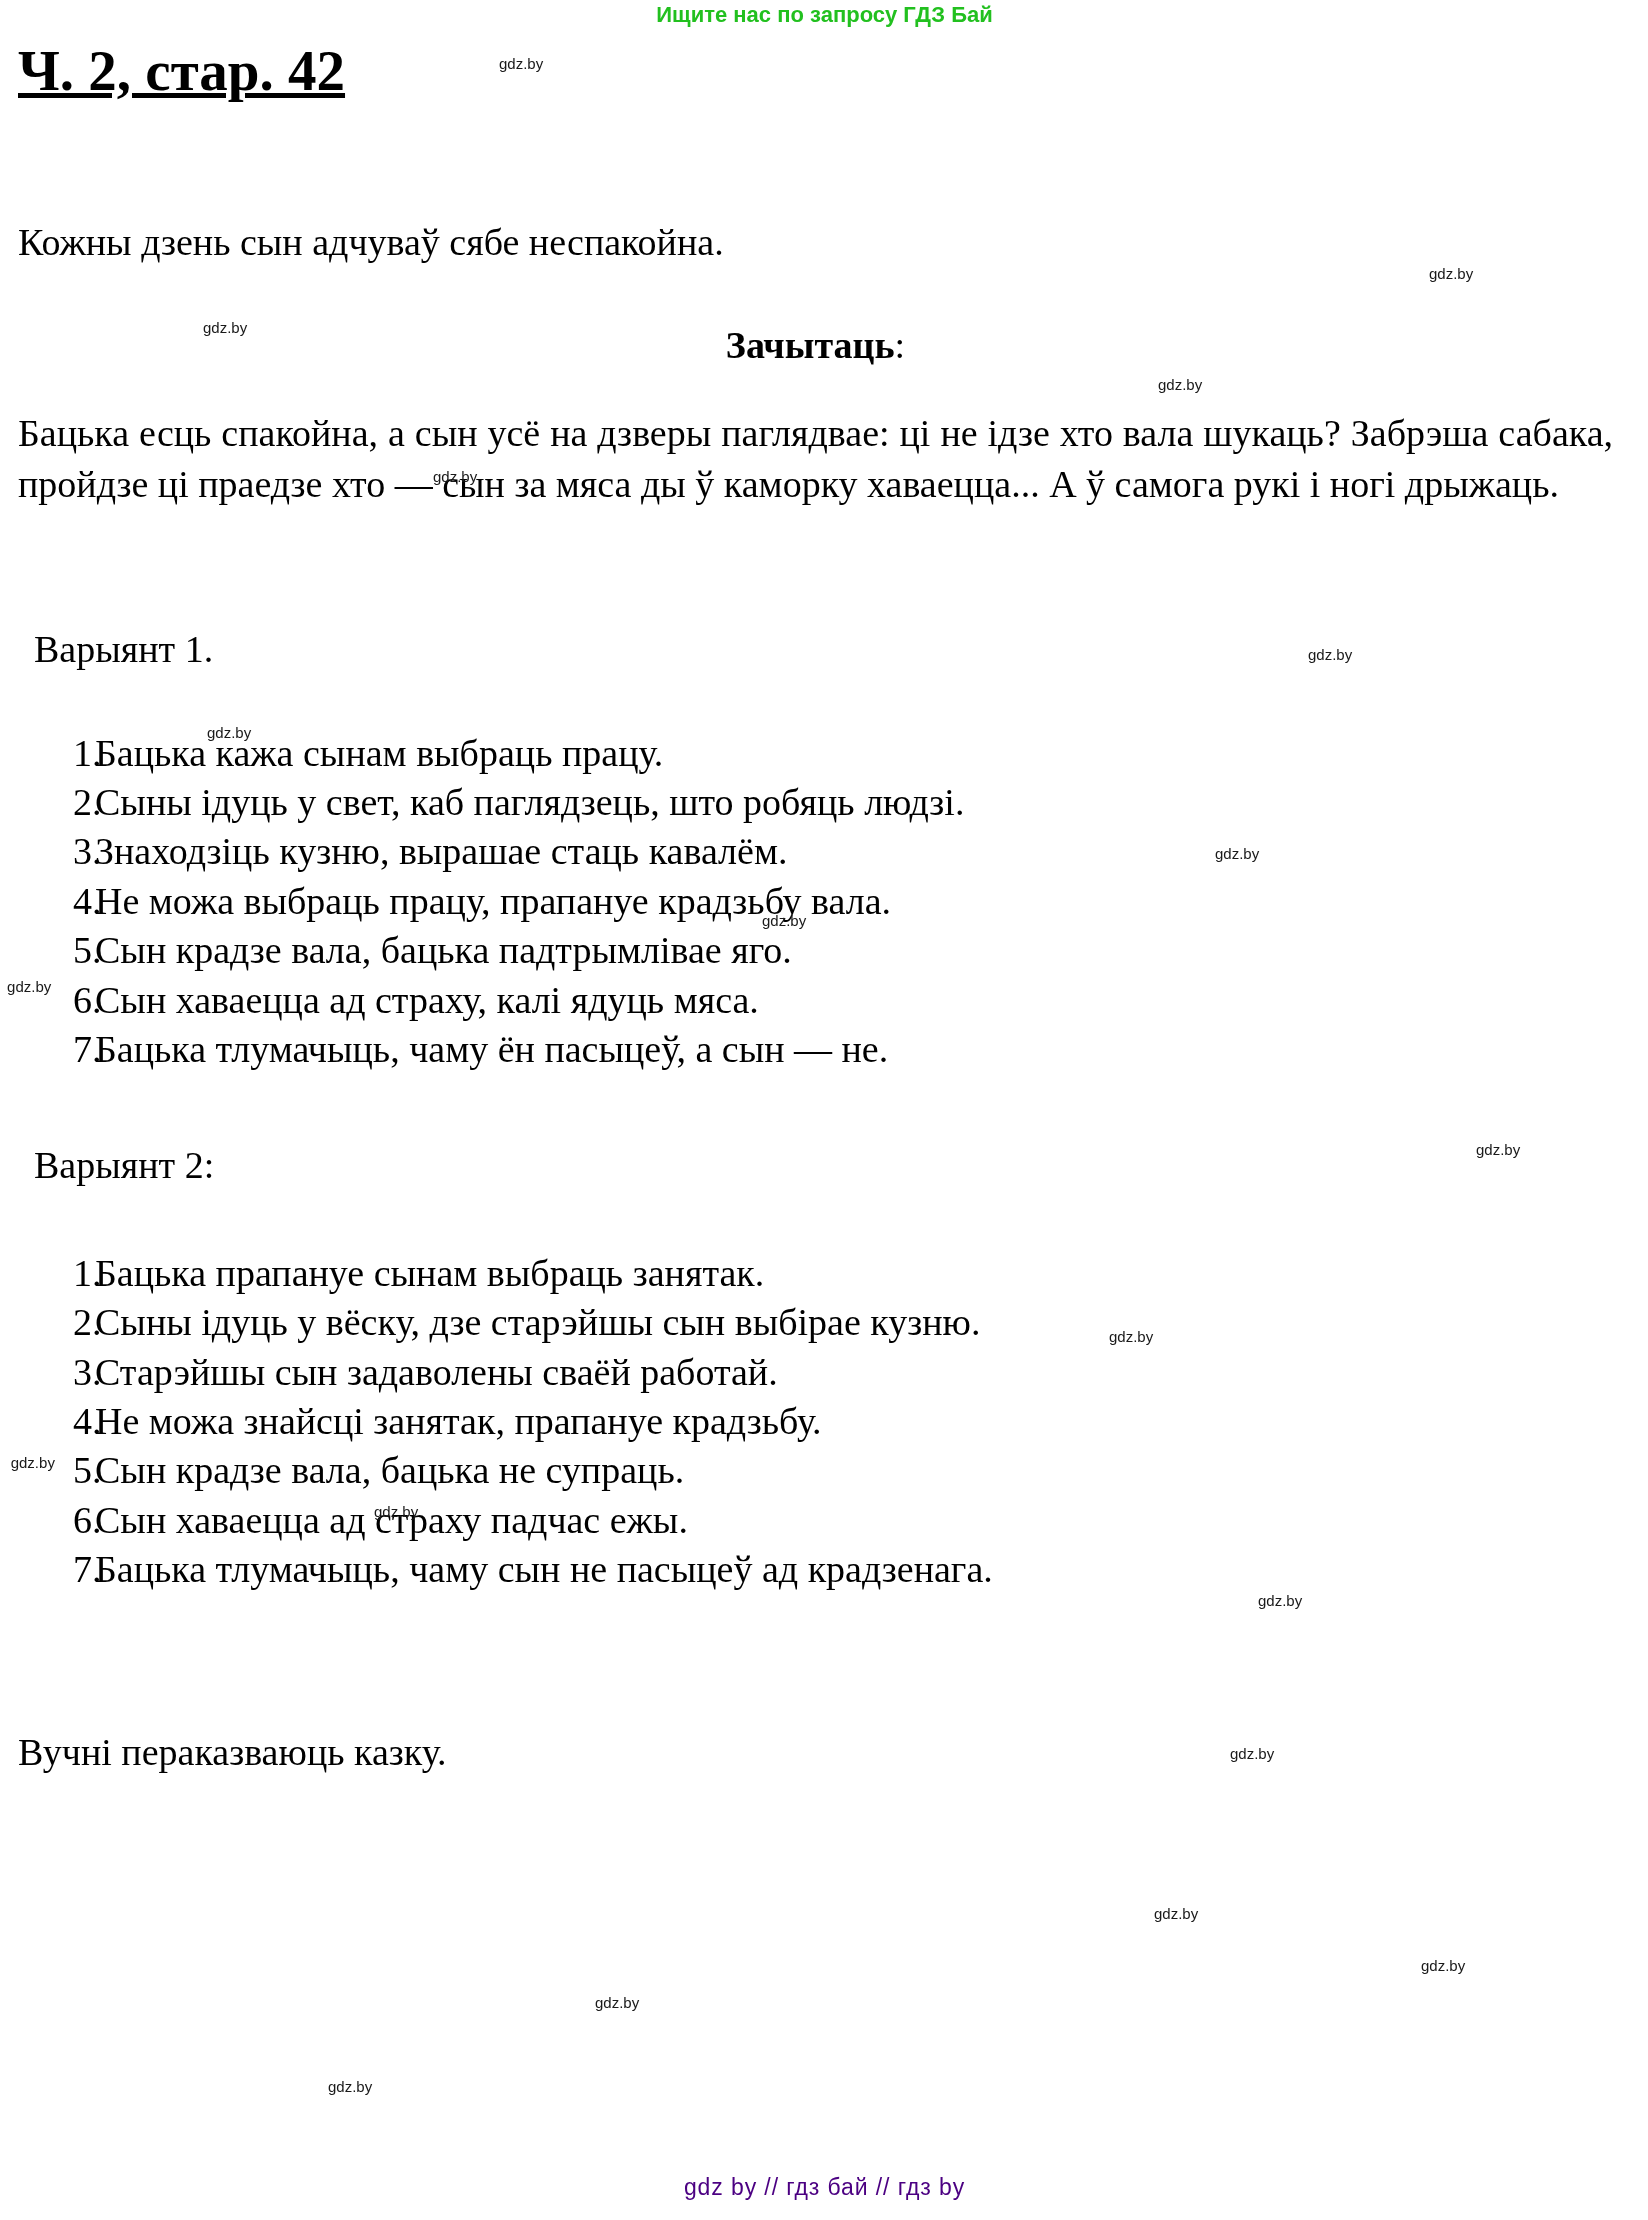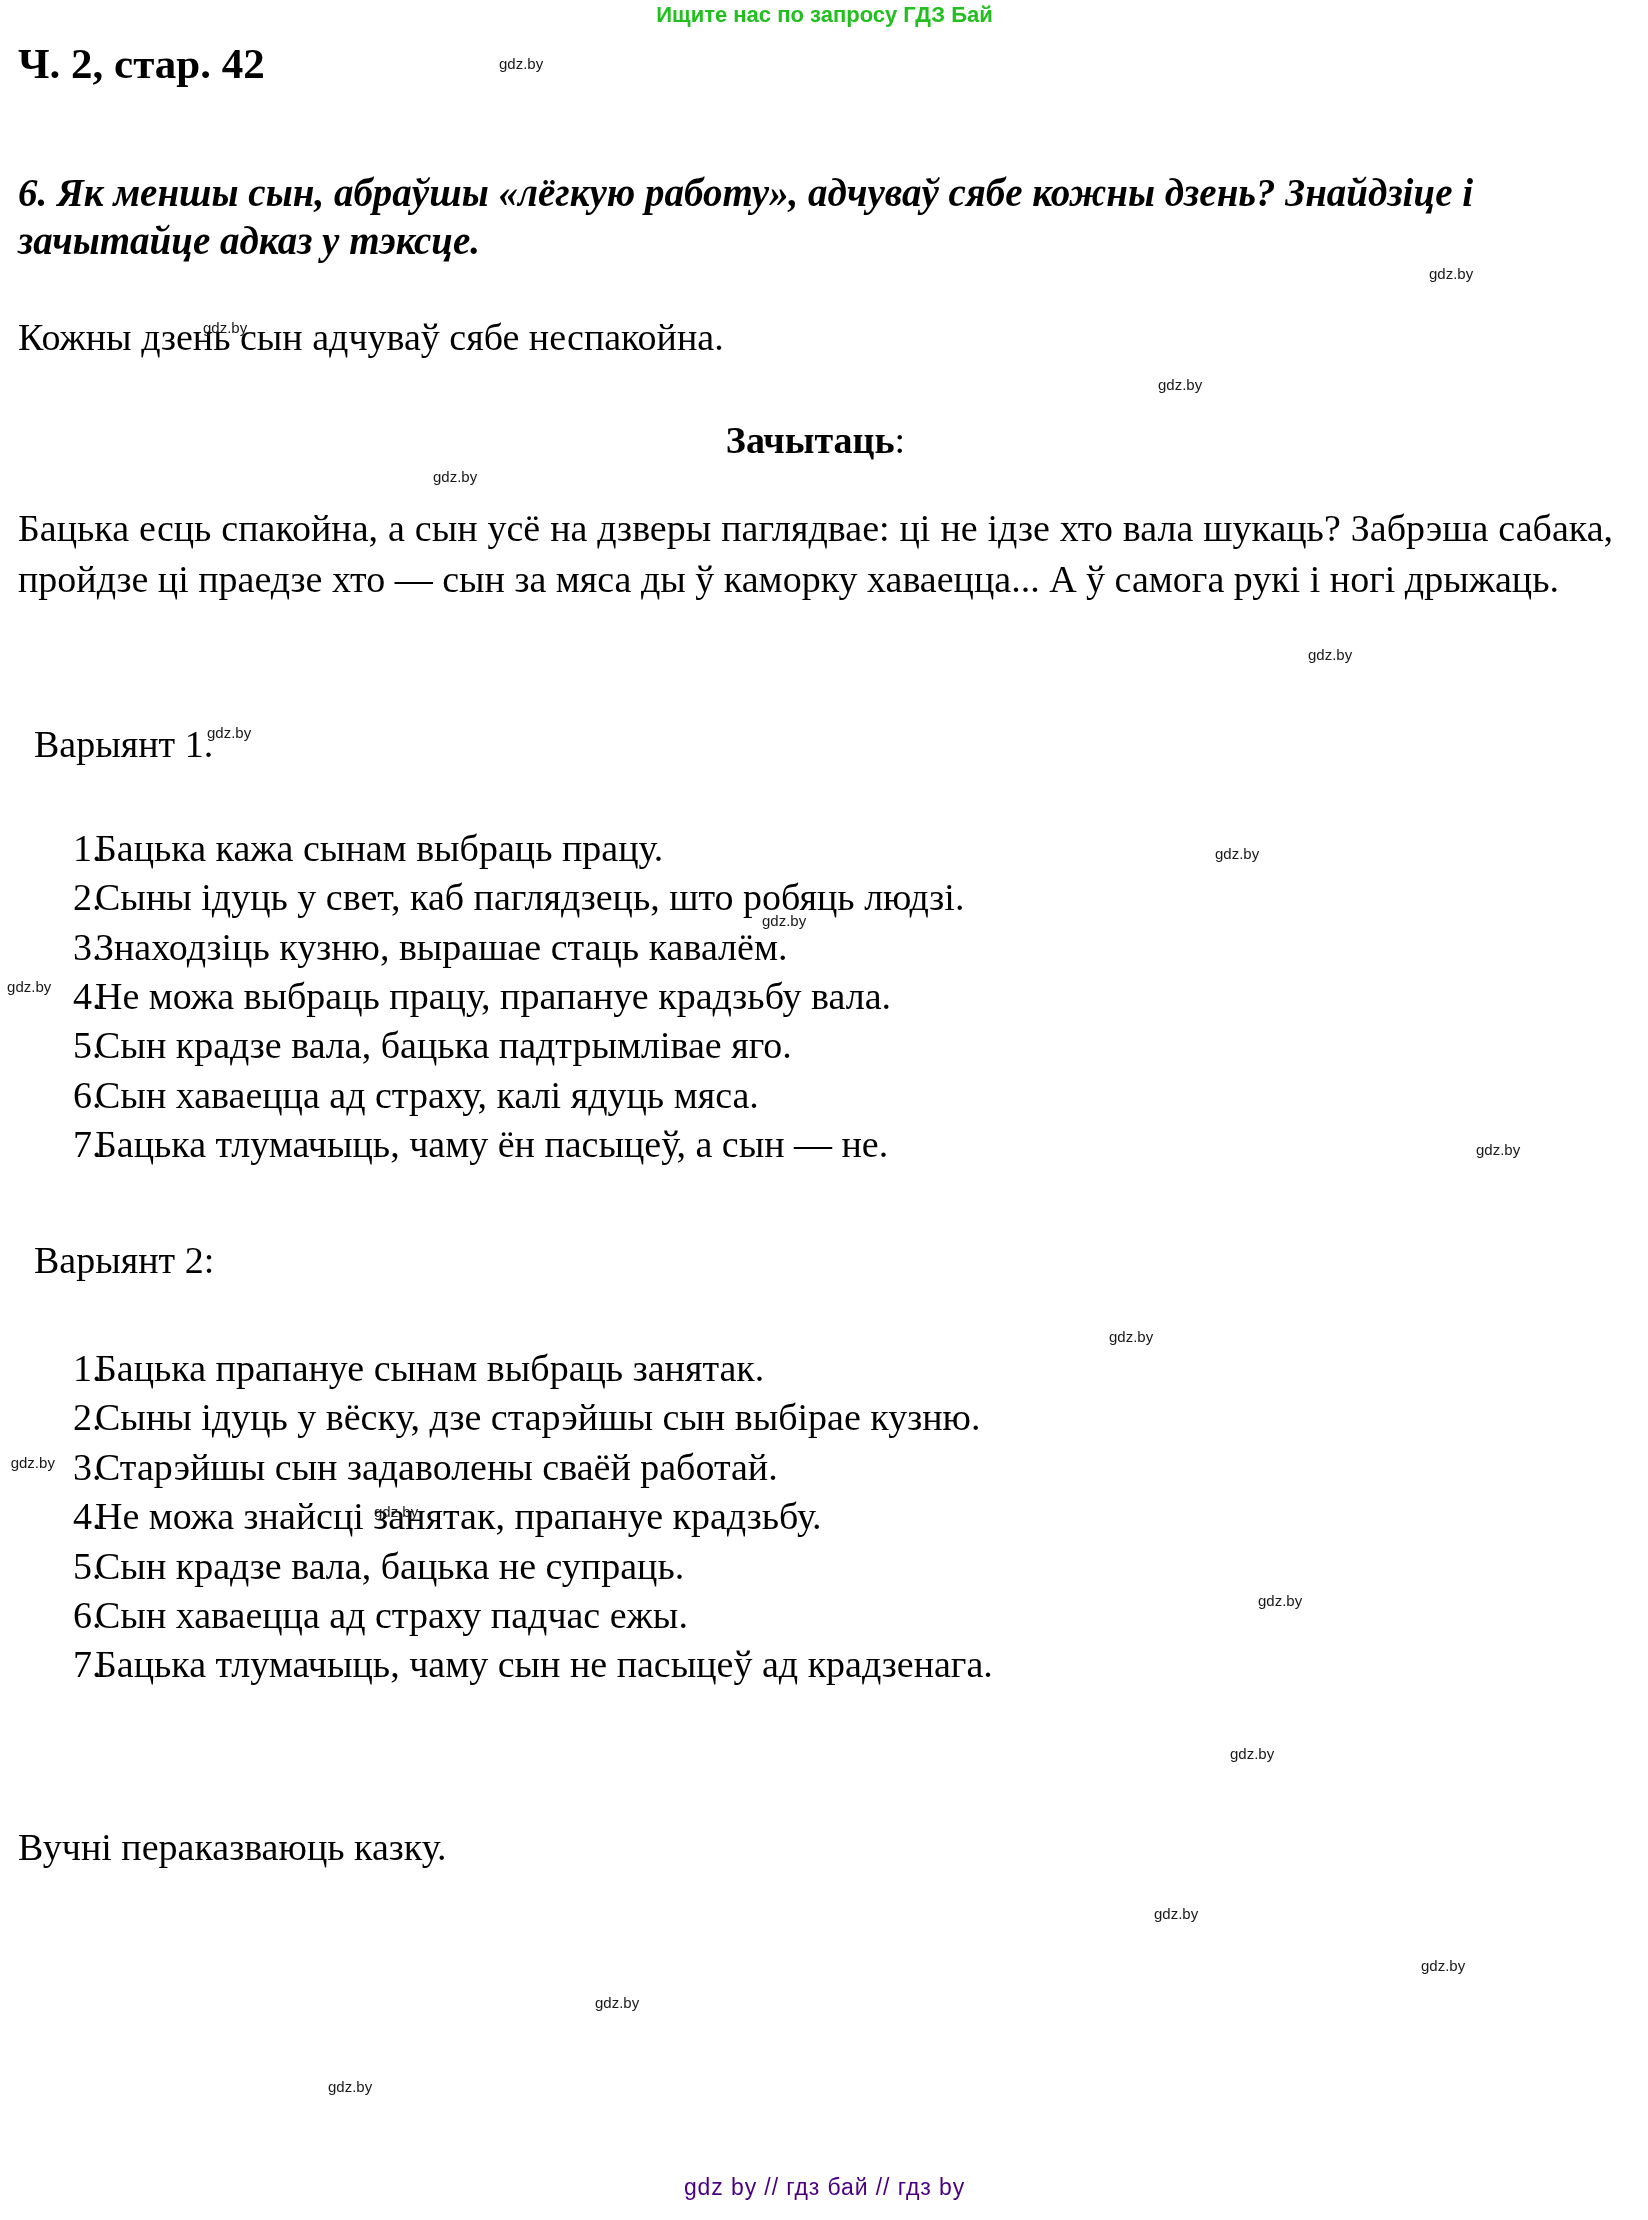--- a/index.html
+++ b/index.html
@@ -38,23 +38,24 @@
     white-space: nowrap;
   }
 
   
   .page-label {
     position: absolute;
     top: 41px;
     left: 18px;
     font-family: "Liberation Serif", "DejaVu Serif", serif;
     font-weight: bold;
-    font-size: 43px;
+    font-size: 57px;
     line-height: 1.05;
     white-space: nowrap;
+    text-decoration: underline;
   }
 
   
   .content {
     position: absolute;
     left: 18px;
     top: 169px;
     width: 1595px;
   }
 
@@ -162,21 +163,20 @@
 <body>
 
 <div class="page">
 
   <div class="promo" style="color: rgb(34, 192, 31);">Ищите нас по запросу ГДЗ Бай</div>
 
   <div class="page-label">Ч. 2, стар. 42</div>
 
   <div class="content">
 
-    <p class="q-heading">6. Як меншы сын, абраўшы «лёгкую работу», адчуваў сябе кожны дзень? Знайдзіце і зачытайце адказ у тэксце.</p>
 
     <div class="gap-a"></div>
 
     <p class="answer-line">Кожны дзень сын адчуваў сябе неспакойна.</p>
 
     <div class="gap-e"></div>
 
     <p class="label-bold"><span>Зачытаць</span><span style="font-weight:normal">:</span></p>
 
     <div class="gap-d"></div>

